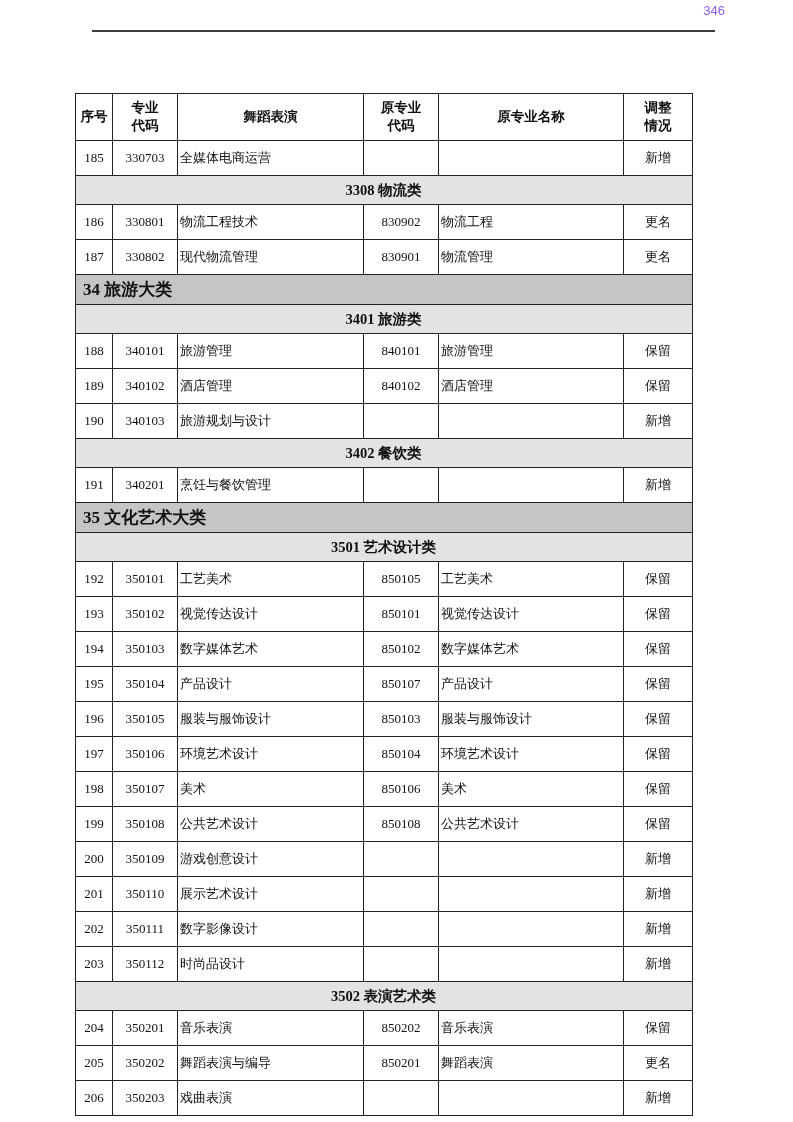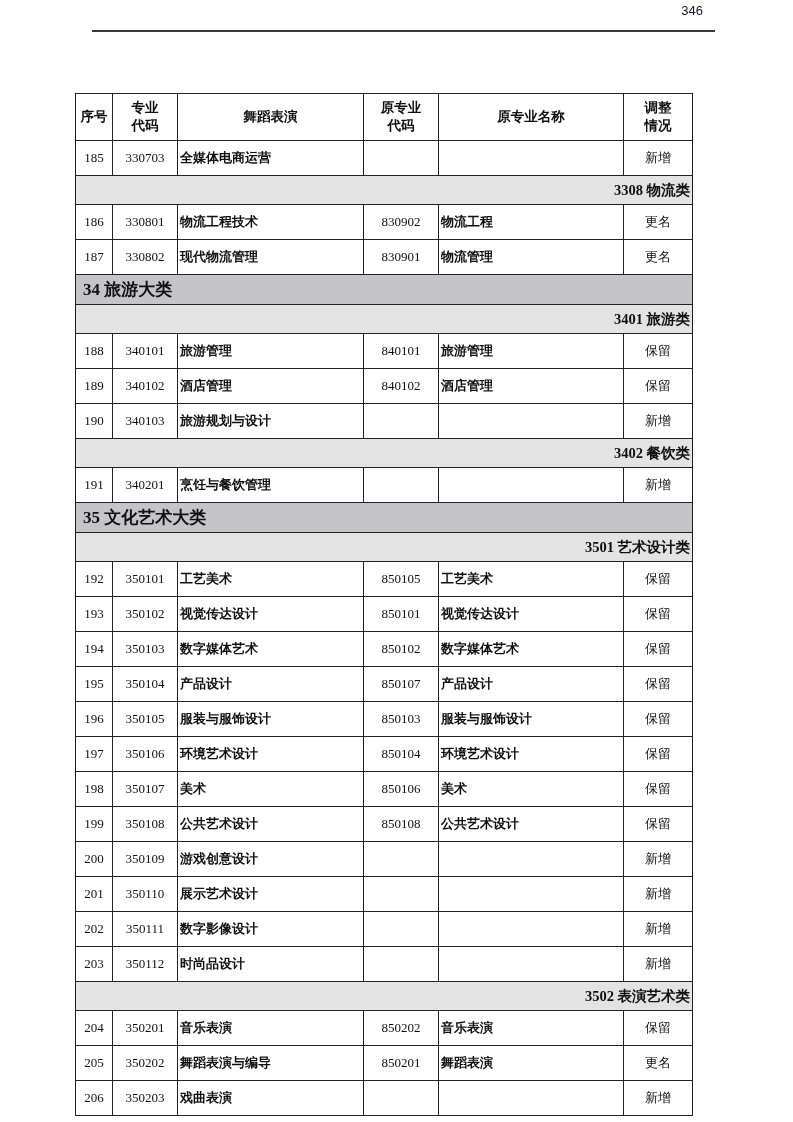--- a/index.html
+++ b/index.html
@@ -12,24 +12,24 @@
   .page {
     position: relative;
     width: 793px;
     height: 1122px;
     background: #ffffff;
     overflow: hidden;
   }
   .page-number {
     position: absolute;
     top: 3px;
-    right: 90px;
+    right: 68px;
     font-size: 13px;
     font-family: "Liberation Sans", "DejaVu Sans", sans-serif;
-    color: #0f172a;
+    color: #8b5cf6;
   }
   .header-rule {
     position: absolute;
     left: 92px;
     top: 30px;
     width: 623px;
     height: 2px;
     background: #3a3a3a;
   }
   table.doc-table {
@@ -55,27 +55,27 @@
     line-height: 1.3;
     padding: 1px 2px;
   }
   table.doc-table td {
     height: 32px;
     font-size: 13px;
     vertical-align: middle;
     padding: 1px 2px;
   }
   td.cell-center { text-align: center; }
-  td.cell-left   { text-align: left; padding-left: 3px; font-weight: bold; }
+  td.cell-left   { text-align: left; padding-left: 3px; }
   tr.section td {
     background: #e3e3e3;
     font-weight: bold;
     font-size: 14.5px;
     height: 26px;
-    text-align: right;
+    text-align: center;
     padding-left: 1px;
   }
   tr.major-section td {
     background: #c5c5c8;
     font-weight: bold;
     font-size: 17px;
     height: 27px;
     text-align: left;
     padding-left: 7px;
   }

